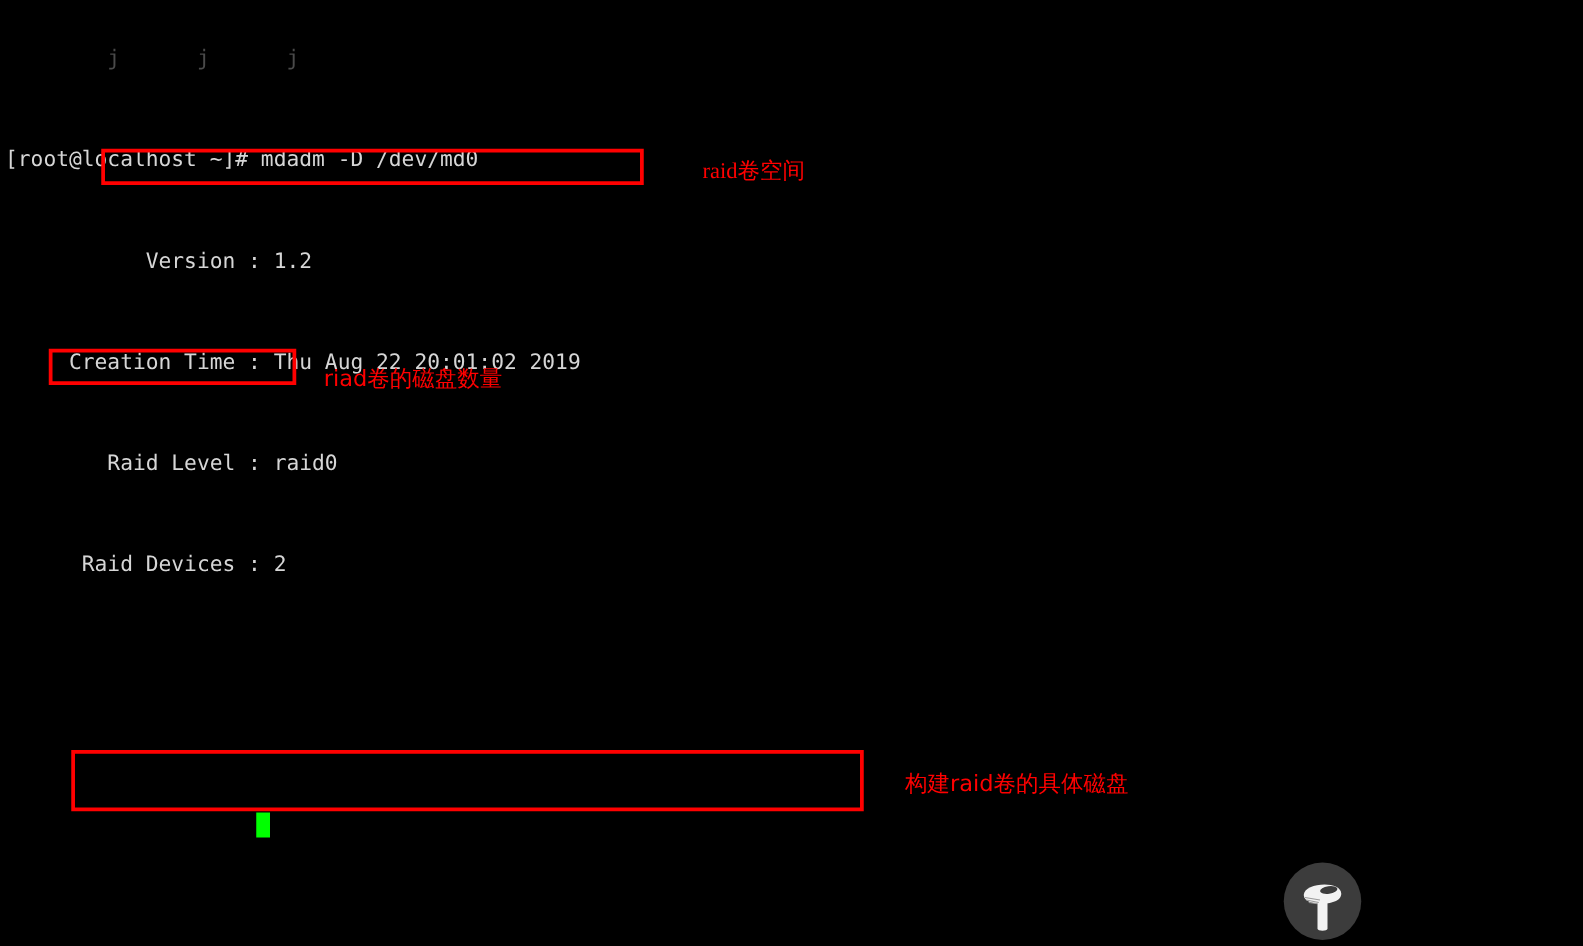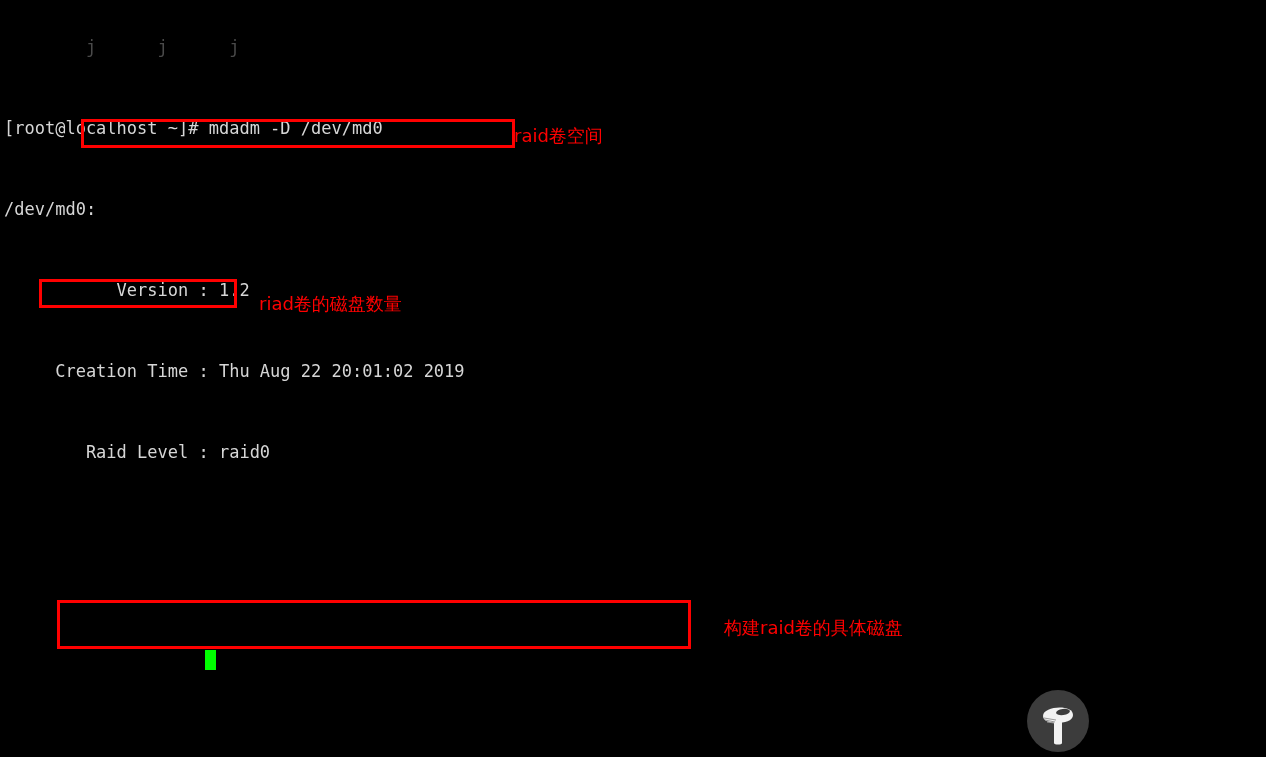--- a/index.html
+++ b/index.html
@@ -72,21 +72,21 @@
   #box-device-tbl  { left: 57px;  top: 600px; width: 634px; height: 49px; }
   
   .annot {
     position: absolute;
     color: #ff0000;
     font-family: "DejaVu Sans", "Liberation Sans", sans-serif;
     font-size: 18px;
     line-height: 20px;
     white-space: nowrap;
   }
-  #annot-array-size { left: 514px; top: 126px; }
+  #annot-array-size { left: 562px; top: 126px; font-family: Liberation Serif, serif; }
   #annot-active-dev { left: 259px; top: 294px; }
   #annot-device-tbl { left: 724px; top: 618px; }
   
   #watermark {
     position: absolute;
     left: 1026px;
     top: 688px;
     width: 228px;
     height: 66px;
     display: flex;
@@ -122,24 +122,24 @@
 </style>
 </head>
 <body>
 
 <div id="terminal">
 
   <div class="scroll-clip">
     <div class="term-lines">
       <div class="term-line partial">        j      j      j</div>
       <div class="term-line">[root@localhost ~]# mdadm -D /dev/md0</div>
-      <div class="term-line">/dev/md0:</div>
       <div class="term-line">           Version : 1.2</div>
       <div class="term-line">     Creation Time : Thu Aug 22 20:01:02 2019</div>
       <div class="term-line">        Raid Level : raid0</div>
+      <div class="term-line">      Raid Devices : 2</div>
       
       
       
       
       
       
       
       
       
       

